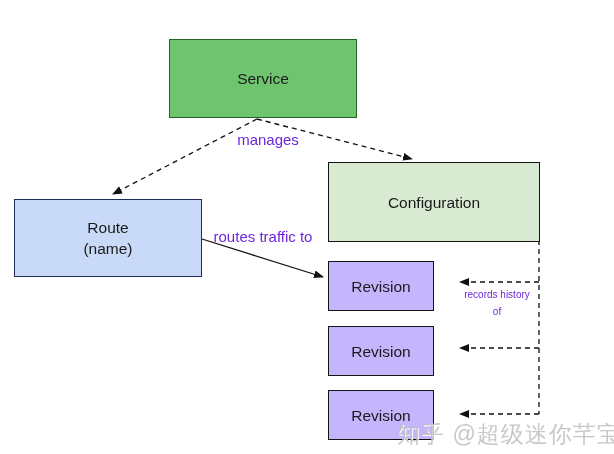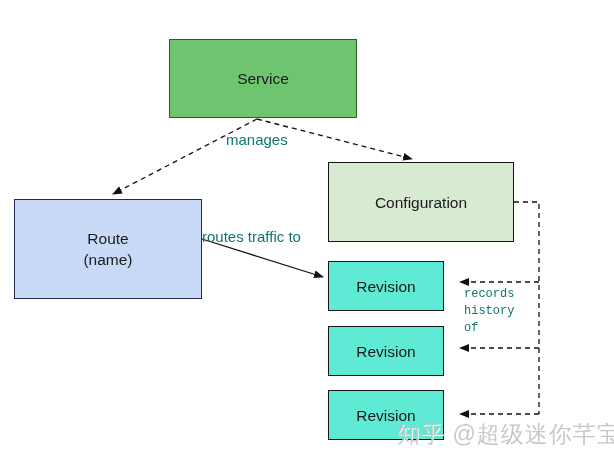--- a/index.html
+++ b/index.html
@@ -29,47 +29,48 @@
     font-size: 15.5px;
     line-height: 21px;
     box-sizing: border-box;
   }
   .node-service {
     left: 169px; top: 39px; width: 188px; height: 79px;
     background: #6FC46F;
     border: 1.5px solid #256325;
   }
   .node-route {
-    left: 14px; top: 199px; width: 188px; height: 100px;
+    left: 14px; top: 199px; width: 188px; height: 78px;
     background: #C9DAF8;
     border: 1.5px solid #1F2A56;
   }
   .node-configuration {
-    left: 328px; top: 162px; width: 186px; height: 80px;
+    left: 328px; top: 162px; width: 212px; height: 80px;
     background: #D9EAD3;
     border: 1.5px solid #141414;
   }
   .node-revision {
-    left: 328px; width: 116px; height: 50px;
-    background: #5eead4;
+    left: 328px; width: 106px; height: 50px;
+    background: #c4b5fd;
     border: 1.5px solid #141414;
   }
   .node-revision.r1 { top: 261px; }
   .node-revision.r2 { top: 326px; }
   .node-revision.r3 { top: 390px; }
   .edge-label {
     position: absolute;
     z-index: 3;
+    text-align: center;
     font-size: 15px;
     line-height: 17px;
-    color: #0f766e;
+    color: #6d28d9;
   }
   .label-manages { left: 226px; top: 131px; width: 84px; }
   .label-routes  { left: 202px; top: 228px; width: 122px; }
-  .label-records { left: 464px; top: 286px; width: 66px; font-size: 12px; font-family: Liberation Mono, monospace; }
+  .label-records { left: 464px; top: 286px; width: 66px; font-size: 10px; }
   .watermark {
     position: absolute;
     z-index: 4;
     left: 397px; top: 419px;
     font-size: 23px;
     letter-spacing: 1px;
     color: rgba(190,190,190,0.85);
     text-shadow: 1px 1px 0 rgba(255,255,255,0.9);
     white-space: nowrap;
   }

